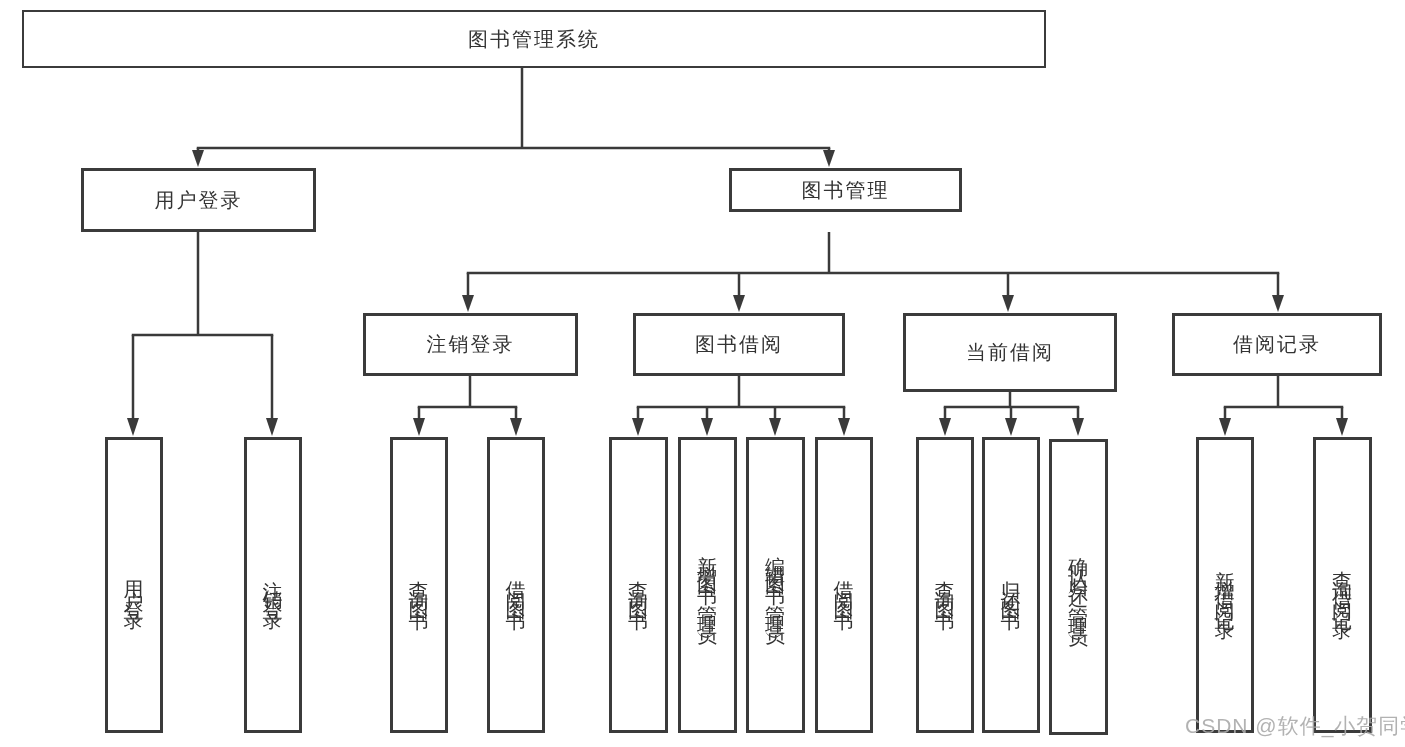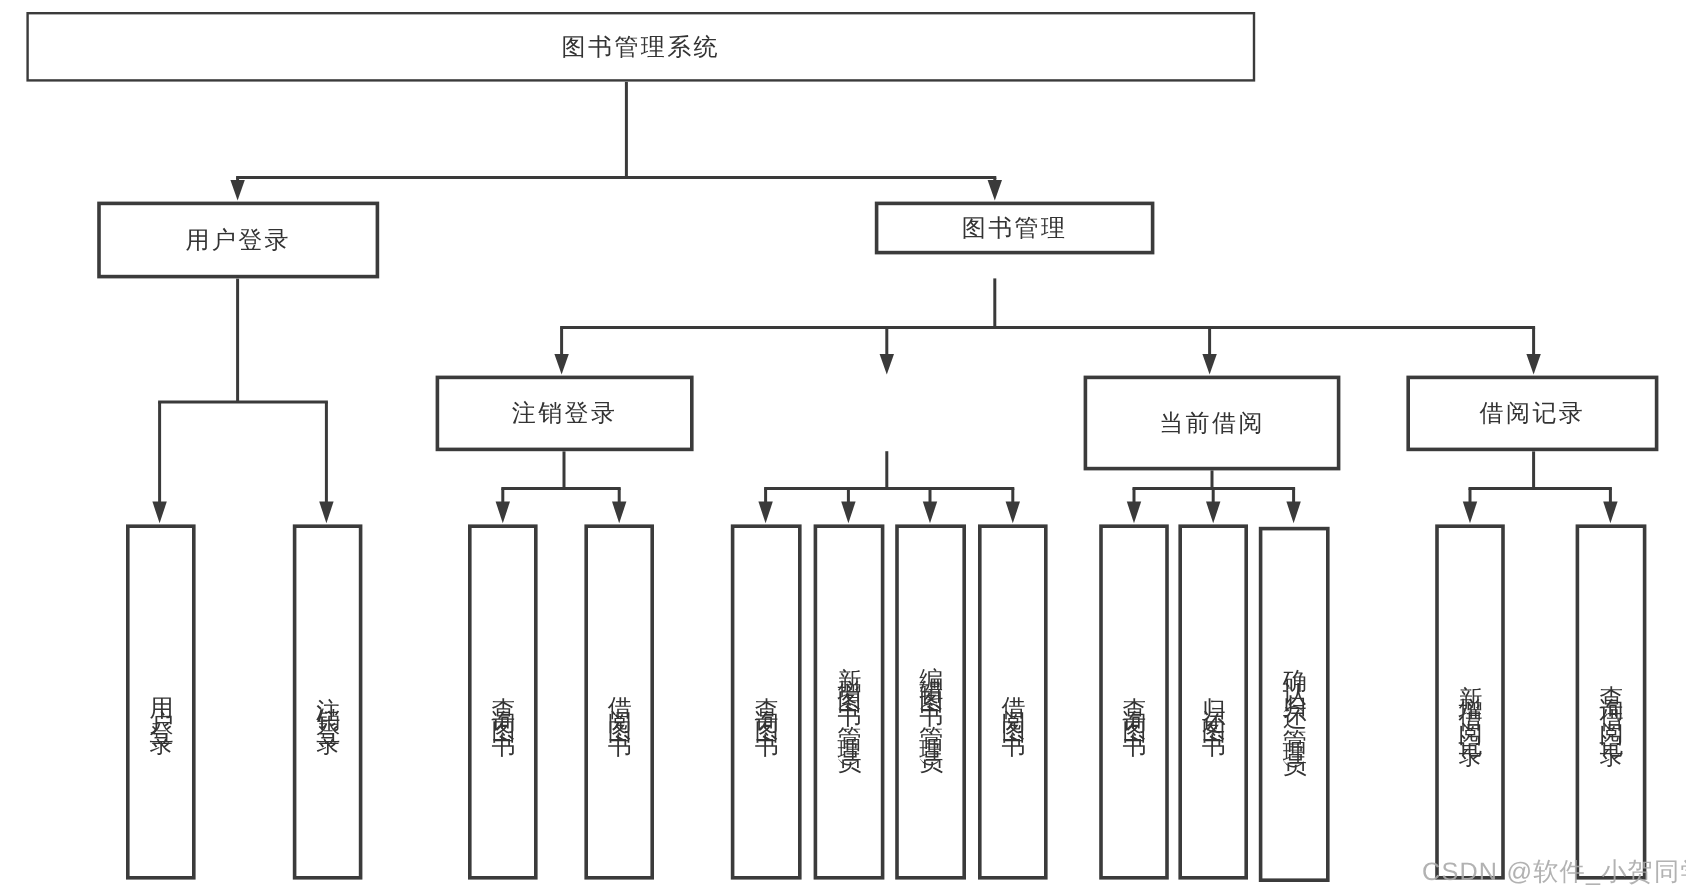--- a/index.html
+++ b/index.html
@@ -140,20 +140,23 @@
   <div class="node" style="left:81px; top:168px; width:235px; height:64px;">
     <span class="h-label">用户登录</span>
   </div>
   <div class="node" style="left:708px; top:168px; width:233px; height:44px;margin-left:21px;">
     <span class="h-label">图书管理</span>
   </div>
 
   <div class="node" style="left:363px; top:313px; width:215px; height:63px;">
     <span class="h-label">注销登录</span>
   </div>
+  <div class="node" style="left:633px; top:313px; width:212px; height:63px;">
+    <span class="h-label">图书借阅</span>
+  </div>
   <div class="node" style="left:903px; top:313px; width:214px; height:79px;">
     <span class="h-label">当前借阅</span>
   </div>
   <div class="node" style="left:1172px; top:313px; width:210px; height:63px;">
     <span class="h-label">借阅记录</span>
   </div>
 
   <div class="node" style="left:105px; top:437px; width:58px; height:296px;">
     <span class="v-label">用户登录</span>
   </div>

